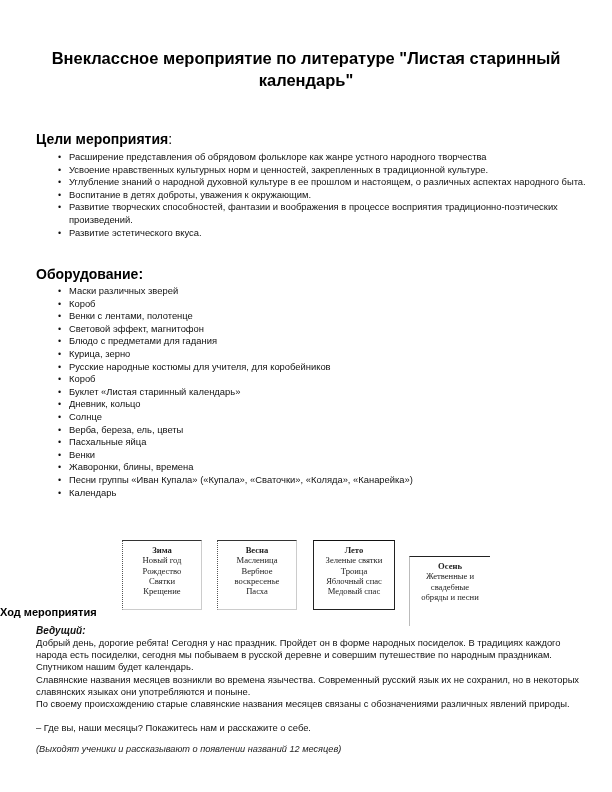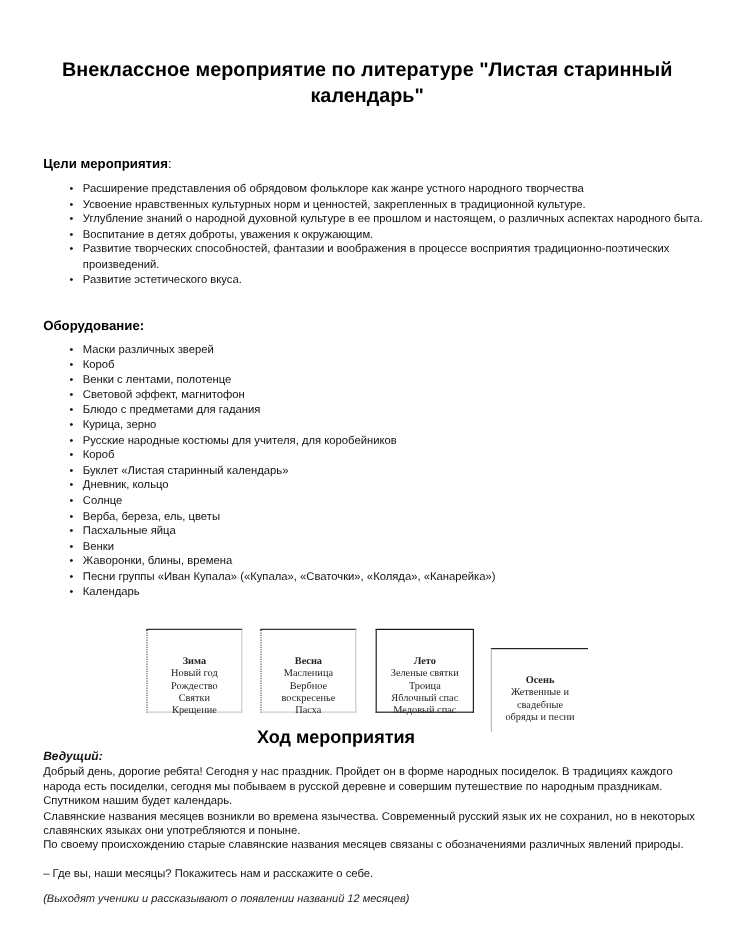--- a/index.html
+++ b/index.html
@@ -1,38 +1,38 @@
 <!DOCTYPE html>
 <html><head>
 <meta charset="utf-8">
 <style>
   html, body { margin: 0; padding: 0; background: #ffffff; }
   body { width: 612px; height: 792px; position: relative; overflow: hidden;
          font-family: "Liberation Sans", sans-serif; color: #111; }
   .title { position: absolute; left: 40px; top: 47px; width: 532px; text-align: center;
            font-family: Liberation Sans, sans-serif; font-weight: bold; font-size: 16.5px;
            line-height: 22px; color: #000; }
-  .h { position: absolute; left: 36px; font-size: 11px; font-weight: bold; color: #000; }
+  .h { position: absolute; left: 36px; font-size: 14px; font-weight: bold; color: #000; }
   .h .plain { font-weight: normal; }
   ul.list { position: absolute; left: 36px; margin: 0; padding: 0; list-style: none;
             font-size: 9.4px; line-height: 12.6px; color: #111; }
   ul.list li { position: relative; padding-left: 33px; width: 520px; }
   ul.list li::before { content: "\2022"; position: absolute; left: 22px; top: 0; font-size: 9px; }
   .boxes { position: absolute; top: 524px; left: 0; }
-  .box { position: absolute; top: 0; height: 70px; box-sizing: border-box;
+  .box { position: absolute; top: 16px; height: 70px; box-sizing: border-box;
          border-left: 1px solid #333; border-top: 1px solid #333; border-right: 1px solid #ccc;
          border-bottom: 1px solid #ccc;
          font-family: "Liberation Serif", serif; font-size: 8.6px; line-height: 10.3px;
-         text-align: center; padding-top: 20px; color: #222; }
+         text-align: center; padding-top: 4px; color: #222; }
   .box.dotted { border-left: 1px dotted #555; border-top: 1px solid #333; }
   .box.solid { border: 1px solid #222; border-top: 1.5px solid #111; }
   .box.light { border-left: 1px solid #bbb; border-top: 1.5px solid #222; border-right: none; border-bottom: none; }
   .box .bt { font-weight: bold; }
-  .center-h { position: absolute; left: 0; width: 560px; text-align: center; top: 606px;
-              font-size: 15px; font-weight: bold; color: #000; }
+  .center-h { position: absolute; left: 0; width: 560px; text-align: left; top: 606px;
+              font-size: 11px; font-weight: bold; color: #000; }
   .lead { position: absolute; left: 36px; top: 625px; font-size: 10px; font-weight: bold; font-style: italic; }
   .para { position: absolute; left: 36px; width: 545px; font-size: 9.4px; line-height: 12.2px; color: #111; margin: 0; }
   .note { position: absolute; left: 36px; top: 744px; font-size: 9.2px; font-style: italic; color: #222; }
 </style>
 </head>
 <body>
 
 <div class="title">Внеклассное мероприятие по литературе "Листая старинный календарь"</div>
 
 <div class="h" style="top:131px;"><span>Цели мероприятия</span><span class="plain">:</span></div>

